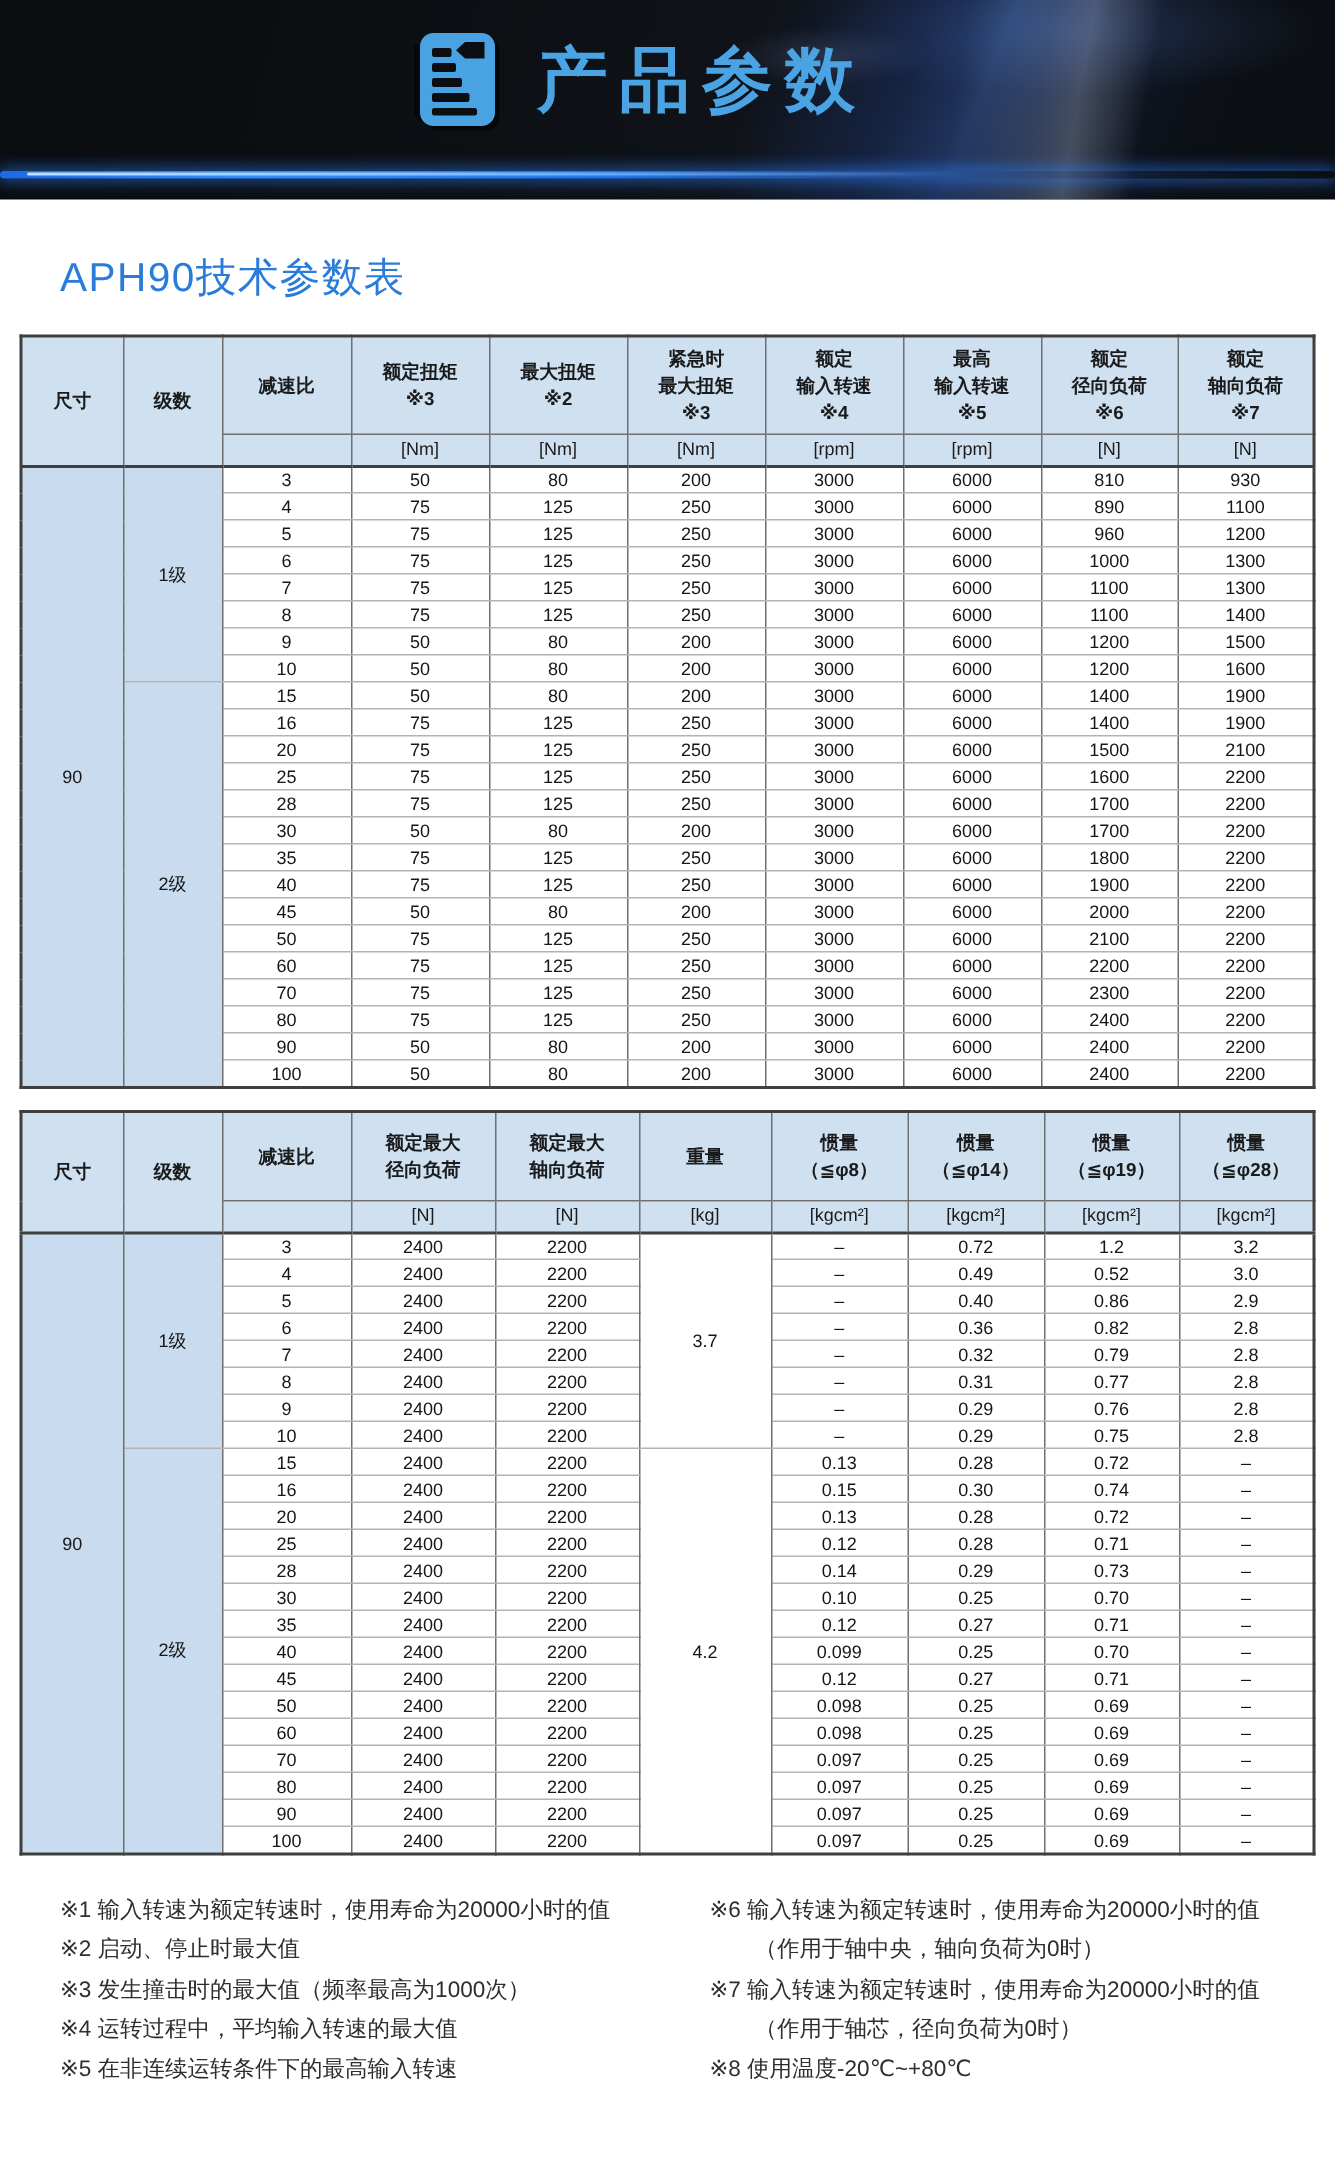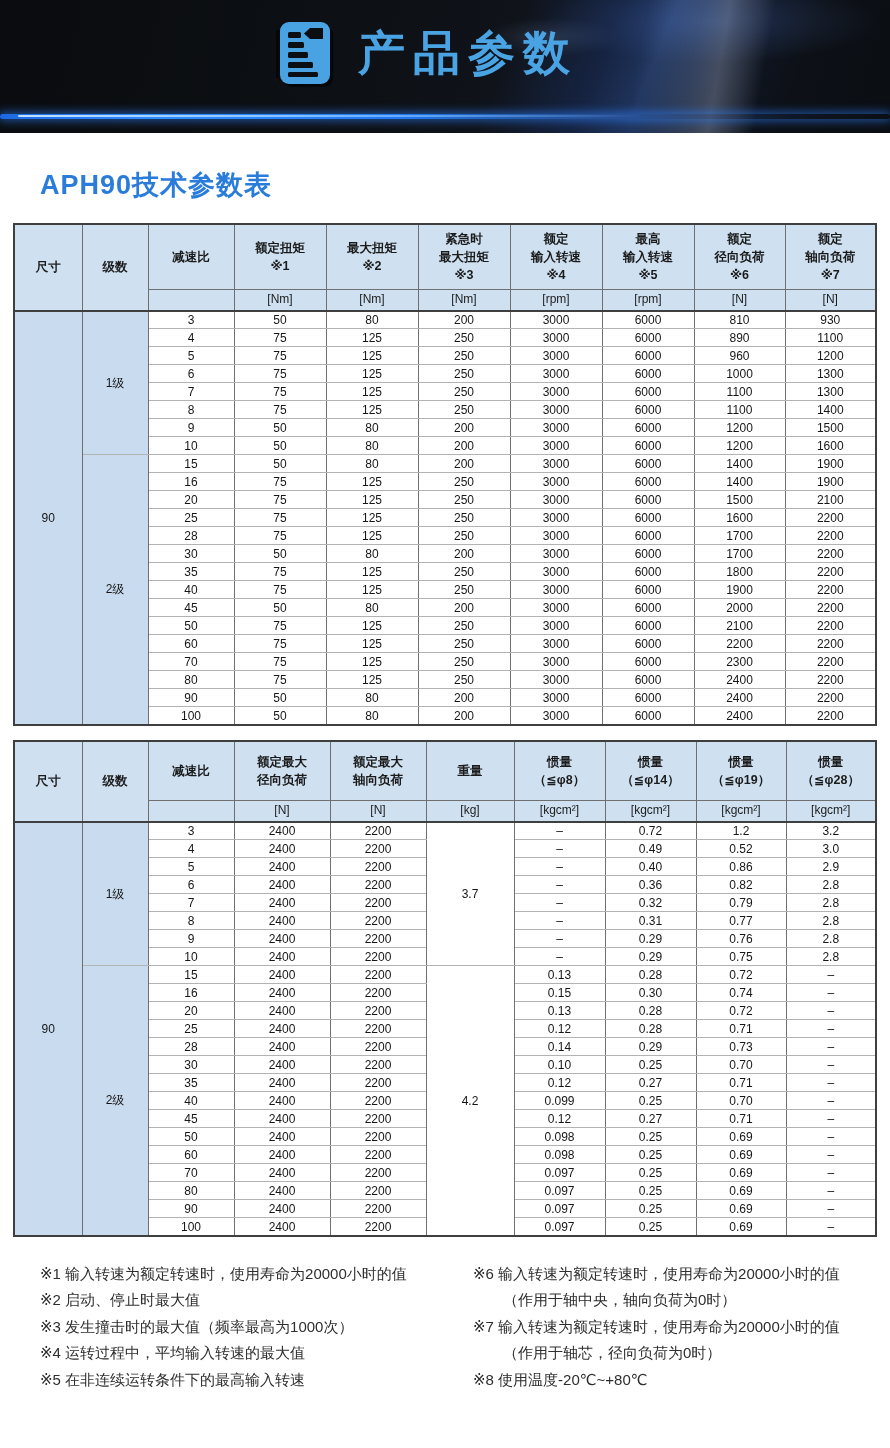--- a/index.html
+++ b/index.html
@@ -22,21 +22,21 @@
     background:linear-gradient(90deg, rgba(30,110,240,0.95) 0%, #2f8dff 18%, #1f78f0 45%, rgba(50,120,230,0.55) 65%, rgba(40,90,180,0.25) 80%, rgba(30,60,120,0.10) 92%, transparent 100%);
     box-shadow:0 0 10px 2px rgba(45,130,255,0.6); }
   .glow-line::after { content:""; position:absolute; left:2%; top:1px; width:70%; height:2px; border-radius:2px;
     background:linear-gradient(90deg,#bfe0ff, #8cc4ff 40%, rgba(140,196,255,0.2) 90%, transparent); }
   .banner-content { position:absolute; top:0; left:0; right:0; height:106px;
     display:flex; align-items:center; justify-content:center; gap:28px; transform:translateX(-18px); }
   .banner-title { margin:0; font-size:47px; font-weight:bold; letter-spacing:8px; color:#4aa4e4;font-family:Liberation Mono, monospace; }
   .doc-icon { display:inline-flex; filter:drop-shadow(3px 3px 0 rgba(0,0,0,0.55)); }
 
   
-  .page-title { color:#2a7cdb; font-size:27px; font-weight:bold; margin:34px 0 20px 40px; letter-spacing:1px; }
+  .page-title { color:#2a7cdb; font-size:27px; font-weight:normal; margin:34px 0 20px 40px; letter-spacing:1px; }
 
   
   .params { border-collapse:collapse; table-layout:fixed; width:862px; margin:0 auto; border:2px solid #3f3f3f; background:#fff; }
   .params th, .params td { text-align:center; vertical-align:middle; }
   .hd { background:#cfe1f1; color:#1b1b1b; font-size:12.5px; font-weight:bold;
         white-space:pre-line; line-height:1.45; padding:5px 2px; border:1px solid #6f6f6f; }
   .span2 { border-bottom:2px solid #3f3f3f; }
   #table1 thead tr:first-child { height:52px; }
   #table2 thead tr:first-child { height:60px; }
   .unit { background:#cfe1f1; color:#1b1b1b; font-weight:normal; font-size:12px; height:21px;
@@ -96,21 +96,21 @@
           <col style="width:92px">
           <col style="width:91px">
           <col style="width:91px">
       </colgroup>
       <thead>
         <tr>
           <th class="hd span2" rowspan="2">尺寸</th>
           <th class="hd span2" rowspan="2">级数</th>
           <th class="hd">减速比</th>
           <th class="hd">额定扭矩
-※1</th>
+※3</th>
           <th class="hd">最大扭矩
 ※2</th>
           <th class="hd">紧急时
 最大扭矩
 ※3</th>
           <th class="hd">额定
 输入转速
 ※4</th>
           <th class="hd">最高
 输入转速

